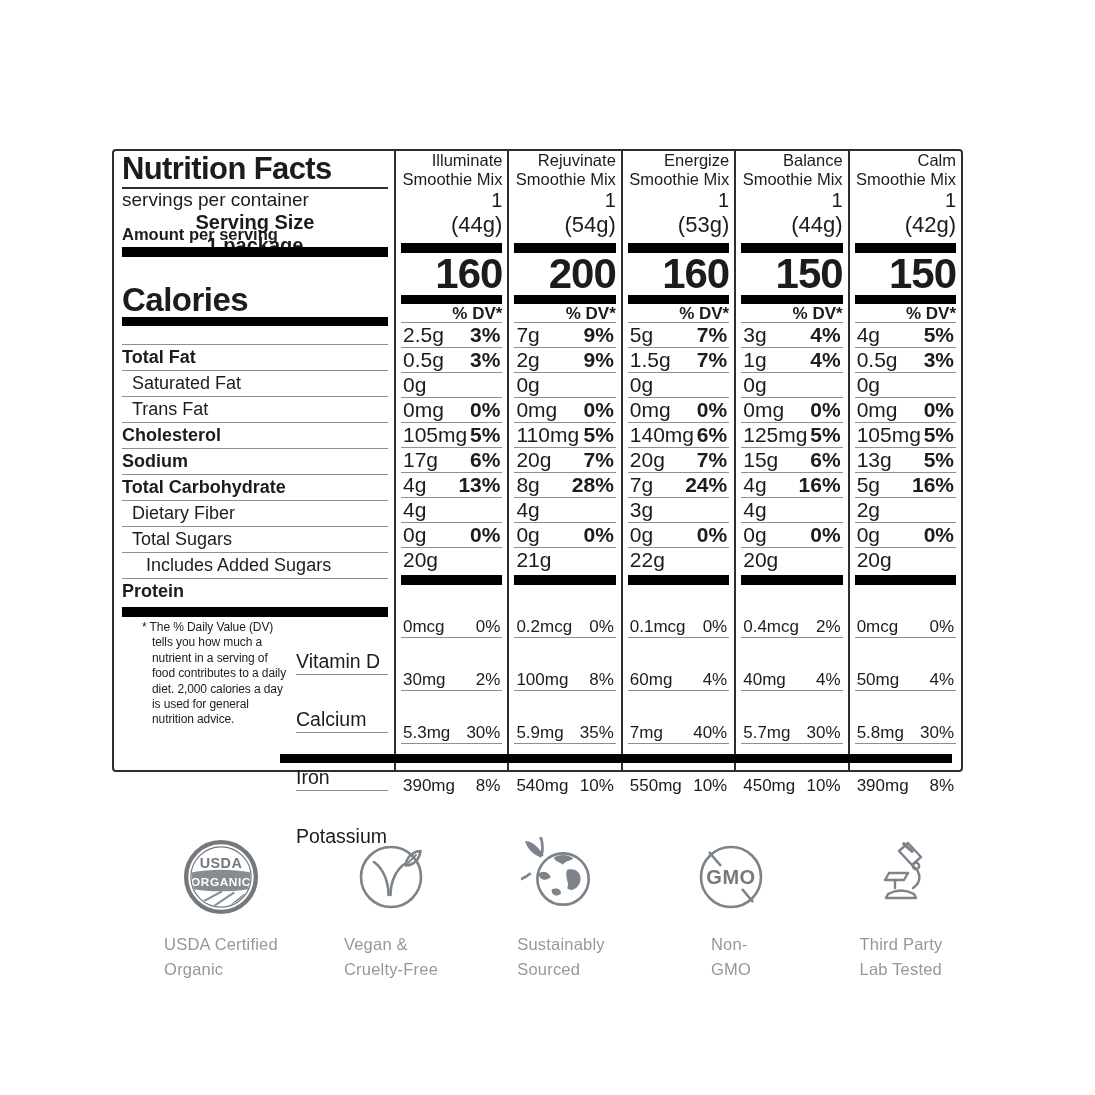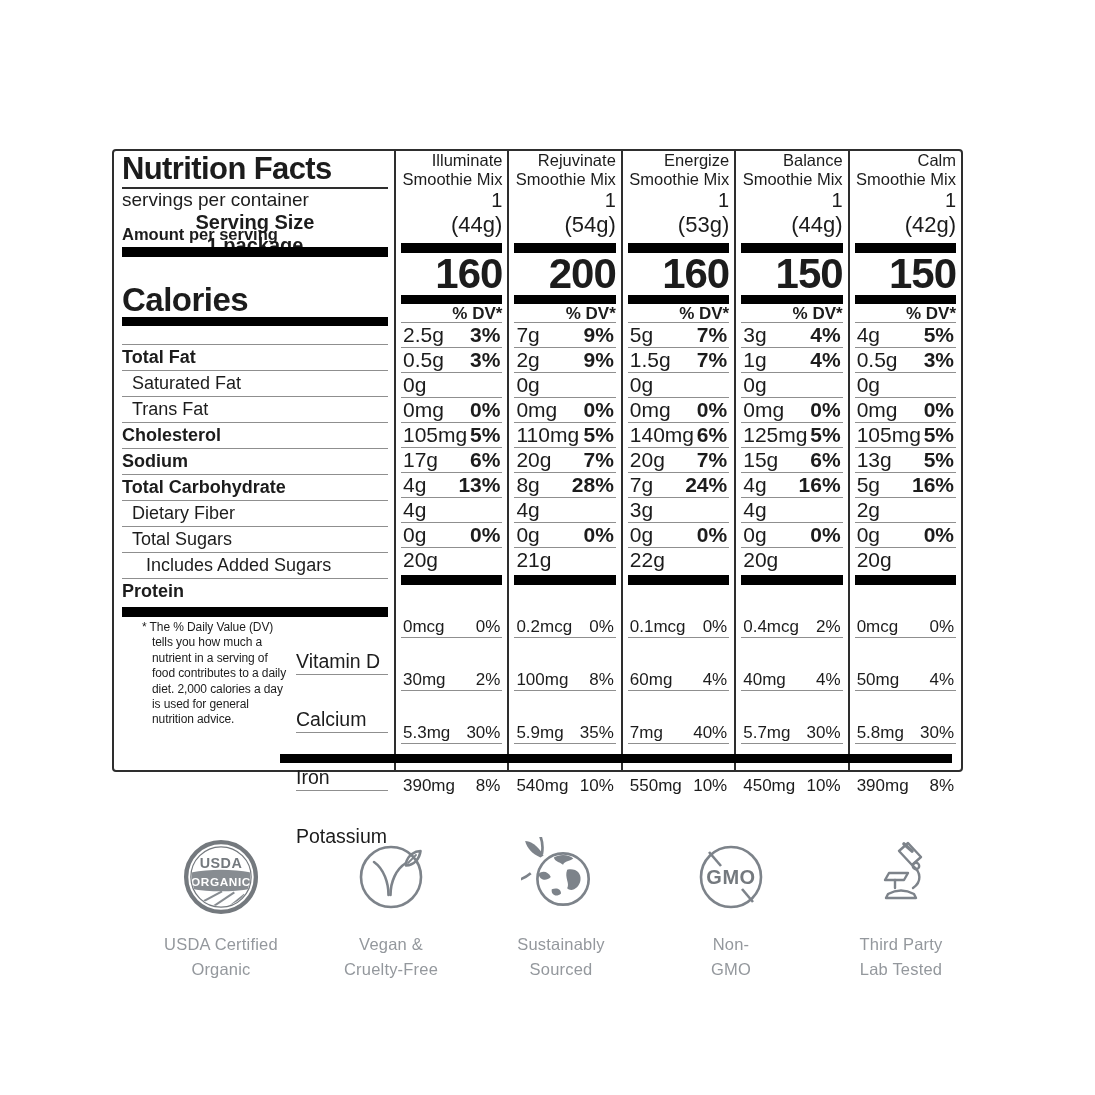--- a/index.html
+++ b/index.html
@@ -60,21 +60,21 @@
          font-size:42px;line-height:42px;font-weight:bold;letter-spacing:-1px;}
   .pcol .n-row{font-size:21px;justify-content:space-between;padding:0 2px;}
   .pcol .n-row .dvv{font-weight:bold;}
   .bottom-bar{position:absolute;left:166px;right:9px;bottom:7px;height:9px;background:var(--bar);}
 
   
   .badges{position:absolute;left:136px;top:834px;width:850px;display:flex;}
   .badge{flex:1;display:flex;flex-direction:column;align-items:center;}
   .bicon{height:86px;display:flex;align-items:center;justify-content:center;}
   .blabel{margin-top:12px;font-size:16.5px;line-height:25px;color:var(--badge-gray);
-          text-align:center;letter-spacing:0.2px;}
+          letter-spacing:0.2px;}
   .seal-top{font-size:14px;font-weight:bold;letter-spacing:0.5px;}
   .seal-band-text{font-size:11.5px;font-weight:bold;letter-spacing:0.6px;}
   .gmo-text{font-size:20px;font-weight:bold;letter-spacing:0.5px;}
 </style>
 </head>
 <body>
 
 <div class="panel">
 
   <div class="lcol">

